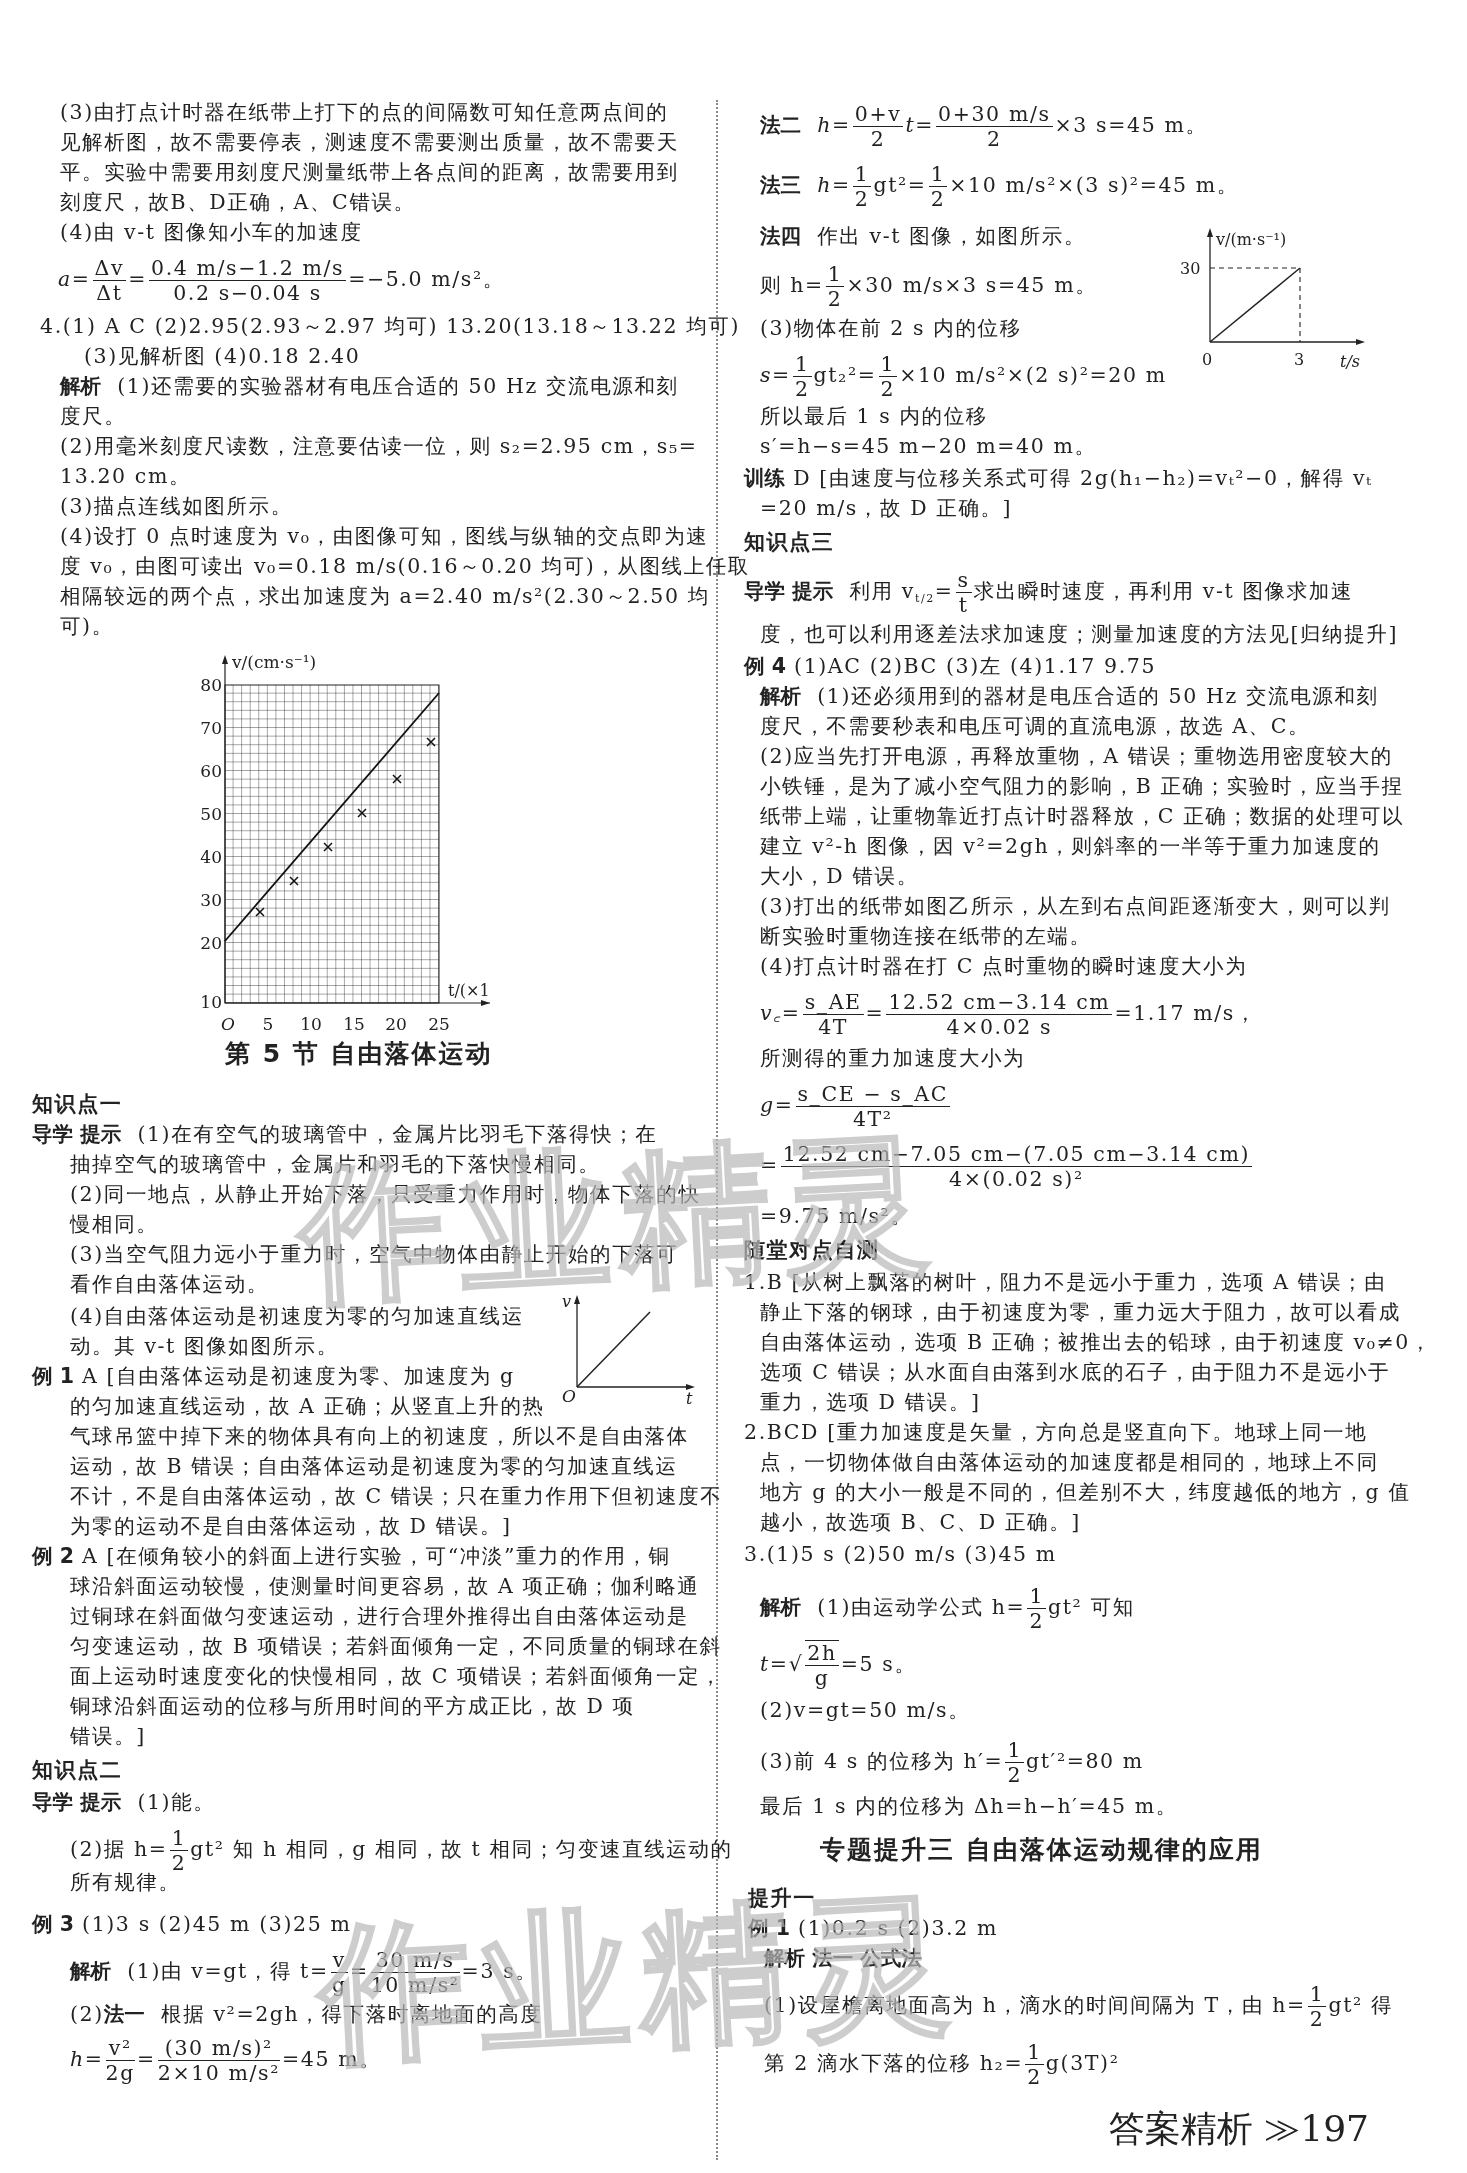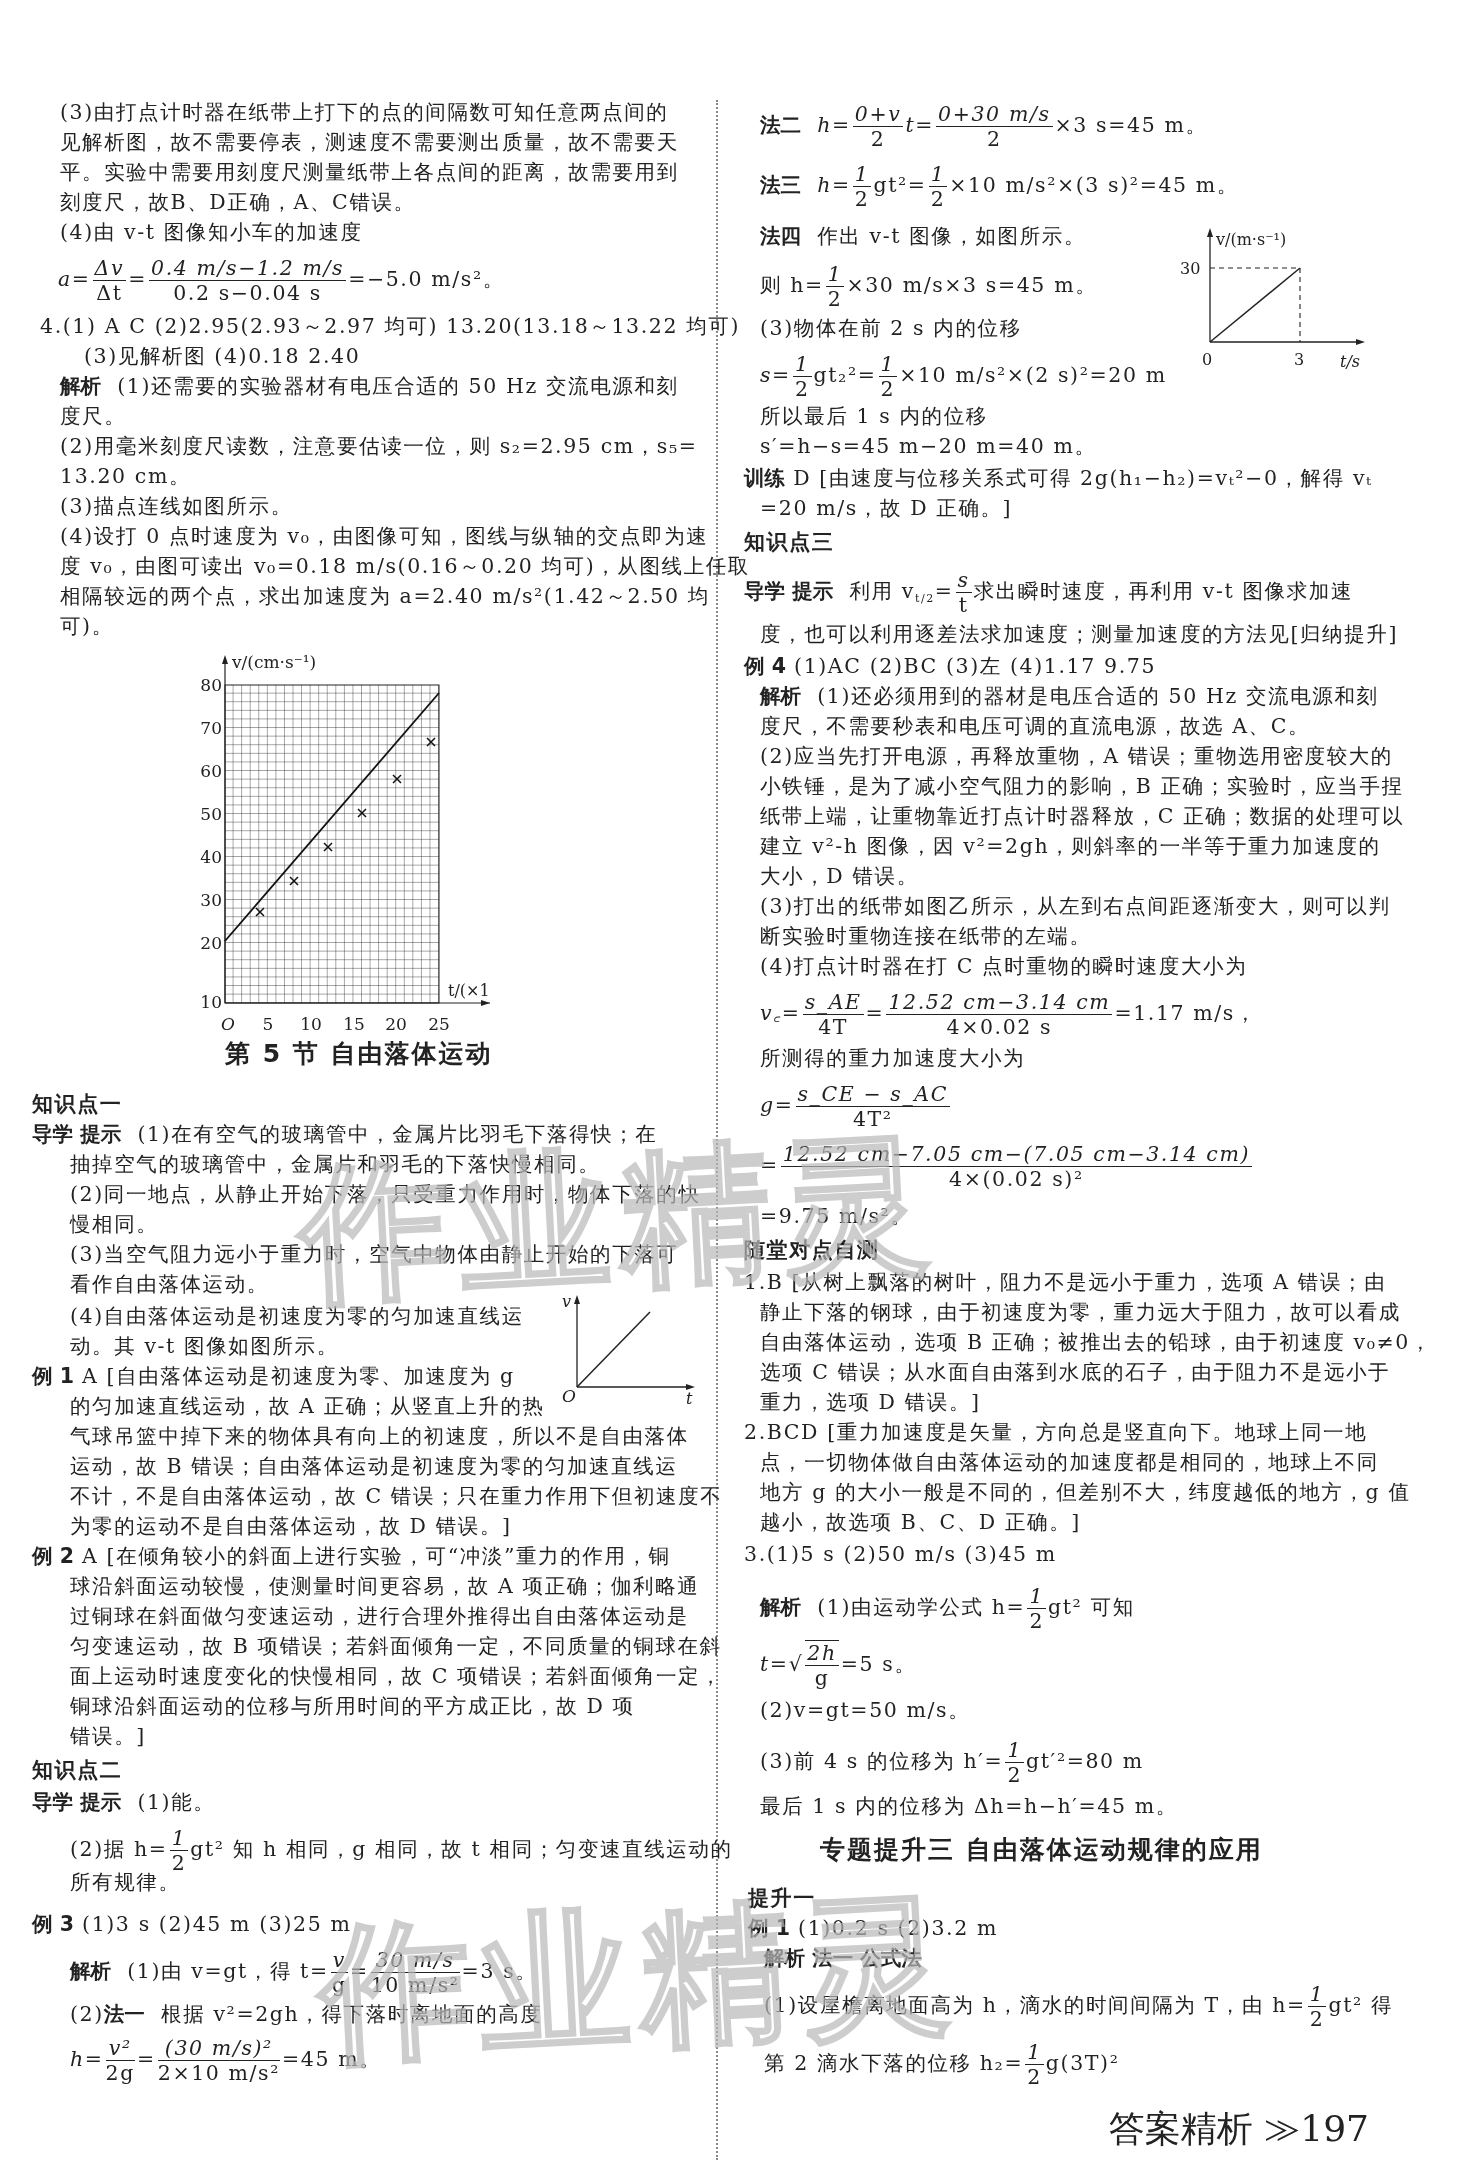--- a/index.html
+++ b/index.html
@@ -8,21 +8,21 @@
   .page{position:absolute;left:0;top:0;width:1467px;height:2173px;padding-left:12px;}
   .col{position:absolute;top:0;}
   .colL{left:0;width:720px;}
   .colR{left:740px;width:700px;}
   .divider{position:absolute;left:716px;top:100px;width:0;height:2060px;border-left:2px dotted #888;}
   .ln{position:absolute;white-space:nowrap;font-size:20.5px;line-height:28px;letter-spacing:1.6px;}
   .b{font-family:"DejaVu Sans","Liberation Sans",sans-serif;font-weight:bold;letter-spacing:0;}
   .h1{font-family:"DejaVu Sans","Liberation Sans",sans-serif;font-weight:bold;font-size:25px;letter-spacing:2px;}
   .h2{font-family:"DejaVu Sans","Liberation Sans",sans-serif;font-weight:bold;font-size:21px;}
   .frac{display:inline-block;vertical-align:middle;text-align:center;margin:0 2px;}
-  .frac .n{display:block;border-bottom:1.5px solid #222;padding:0 2px;line-height:24px;font-style:italic;}
+  .frac .n{display:block;border-bottom:1.5px solid #222;padding:0 2px;line-height:24px;}
   .frac .d{display:block;line-height:24px;}
   i{font-style:italic;}
   sub{font-size:11px;vertical-align:-4px;}
   .watermark{position:absolute;font-family:"DejaVu Sans","Liberation Sans",sans-serif;font-weight:bold;
              color:transparent;-webkit-text-stroke:2.5px #b8b8b8;font-size:150px;letter-spacing:10px;
              transform:rotate(-3deg);opacity:.7;pointer-events:none;}
   .footer{position:absolute;right:110px;top:2105px;font-size:36px;}
   svg text{font-family:"DejaVu Serif","Liberation Serif",serif;}
 </style>
 </head>
@@ -42,21 +42,21 @@
     </div>
     <div class="ln" style="left:40px;top:312px">4.(1) A  C  (2)2.95(2.93～2.97 均可)  13.20(13.18～13.22 均可)</div>
     <div class="ln" style="left:84px;top:342px">(3)见解析图  (4)0.18  2.40</div>
     <div class="ln" style="left:60px;top:372px"><span class="b">解析</span>&nbsp;&nbsp;<span>(1)还需要的实验器材有电压合适的 50 Hz 交流电源和刻</span></div>
     <div class="ln" style="left:60px;top:402px">度尺。</div>
     <div class="ln" style="left:60px;top:432px">(2)用毫米刻度尺读数，注意要估读一位，则 s₂=2.95 cm，s₅=</div>
     <div class="ln" style="left:60px;top:462px">13.20 cm。</div>
     <div class="ln" style="left:60px;top:492px">(3)描点连线如图所示。</div>
     <div class="ln" style="left:60px;top:522px">(4)设打 0 点时速度为 v₀，由图像可知，图线与纵轴的交点即为速</div>
     <div class="ln" style="left:60px;top:552px">度 v₀，由图可读出 v₀=0.18 m/s(0.16～0.20 均可)，从图线上任取</div>
-    <div class="ln" style="left:60px;top:582px">相隔较远的两个点，求出加速度为 a=2.40 m/s²(1.42～2.50 均</div>
+    <div class="ln" style="left:60px;top:582px">相隔较远的两个点，求出加速度为 a=2.40 m/s²(2.30～2.50 均</div>
     <div class="ln" style="left:60px;top:612px">可)。</div>
 
     <svg style="position:absolute;left:190px;top:650px" width="300" height="385" viewBox="190 650 300 385">
       <defs>
         <pattern id="g" x="225" y="685" width="8.56" height="8.6" patternUnits="userSpaceOnUse">
           <path d="M8.56 0 V8.6 M0 8.6 H8.56" stroke="#222" stroke-width="0.8" fill="none"></path>
         </pattern>
       </defs>
       <rect x="225" y="685" width="214" height="318" fill="url(#g)" stroke="#222" stroke-width="1"></rect>
       <line x1="225" y1="1003" x2="225" y2="660" stroke="#222" stroke-width="1.2"></line>

